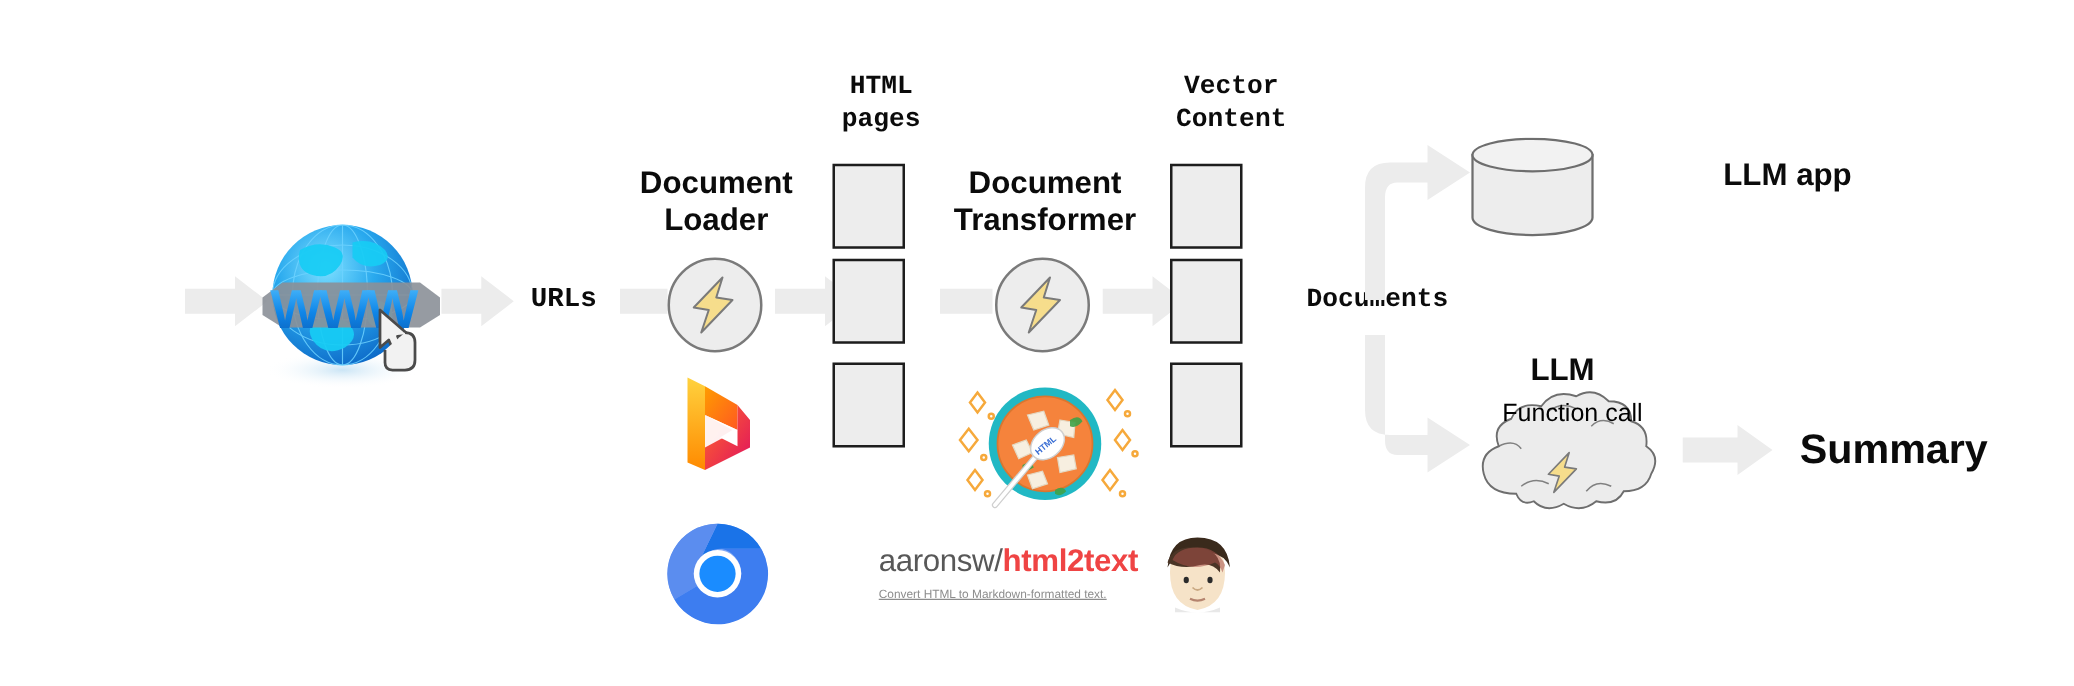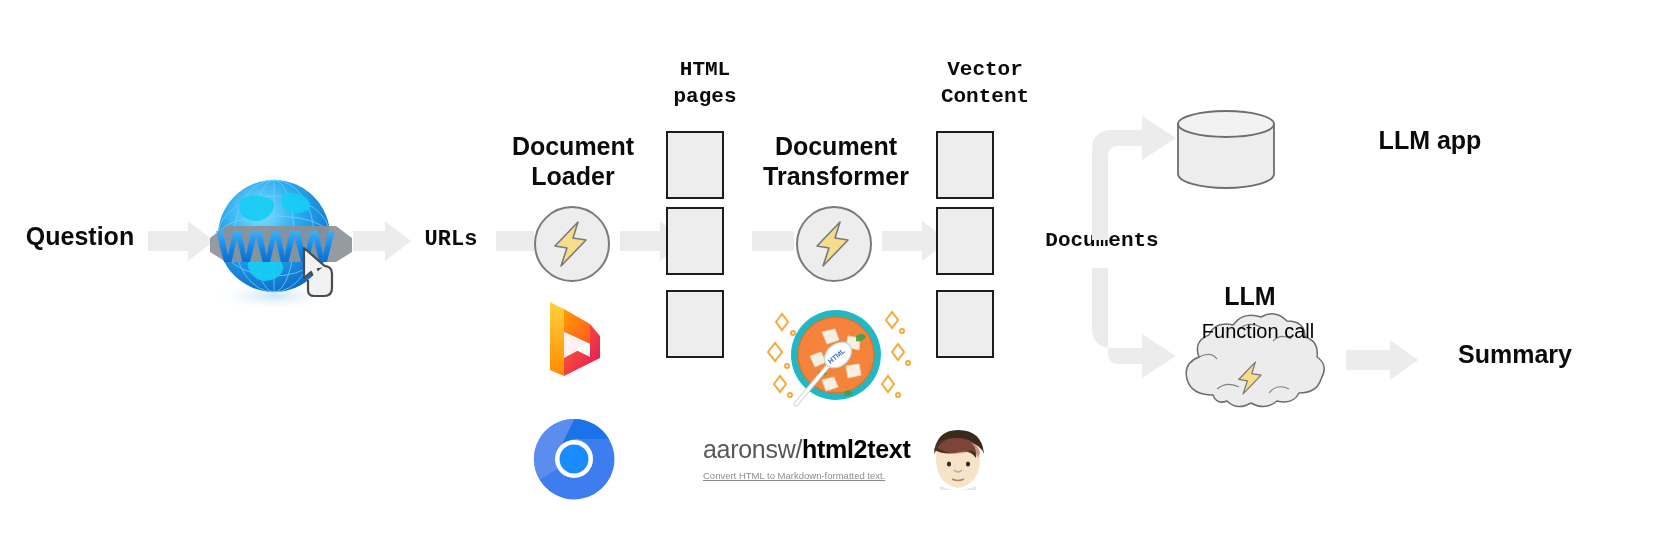--- a/index.html
+++ b/index.html
@@ -65,34 +65,33 @@
   }
 
   
   .h2t-title {
     font-family: "Liberation Sans", sans-serif;
     font-size: 25px;
     color: #585858;
     white-space: nowrap;
     letter-spacing: -0.3px;
   }
-  .h2t-title b { color: #000000; font-weight: bold; }
+  .h2t-title b { color: #ef4444; font-weight: bold; }
   .h2t-sub {
     font-family: "Liberation Sans", sans-serif;
     font-size: 9.5px;
     color: #8d8d8d;
     white-space: nowrap;
   }
 </style>
 </head>
 <body>
 
 <div id="canvas">
 
-  <div class="abs lbl-bold" style="left:10px; top:222px; width:140px; font-size:25px;">Question</div>
 
   <svg class="abs" style="left:148px; top:219px;" width="72" height="44">
     <path d="M0,12 L40,12 L40,2 L66,22 L40,42 L40,32 L0,32 Z" fill="#ececec"></path>
   </svg>
 
   <svg class="abs" style="left:196px; top:170px;" width="156" height="145">
     <defs>
       <radialGradient id="gl" cx="38%" cy="30%" r="78%">
         <stop offset="0%" stop-color="#7fe0ff"></stop>
         <stop offset="45%" stop-color="#29a9ee"></stop>
@@ -305,15 +304,15 @@
       <path d="M42,14 L19,38 L31,40 L25,58 L50,32 L37,30 Z" fill="#f6dd8c" stroke="#7a7a7a" stroke-width="1.8" stroke-linejoin="round"></path>
     </svg>
   </svg>
 
   <div class="abs lbl-plain" style="left:1188px; top:320px; width:140px; font-size:20px;">Function call</div>
 
   <svg class="abs" style="left:1346px; top:338px;" width="78" height="44">
     <path d="M0,12 L44,12 L44,2 L72,22 L44,42 L44,32 L0,32 Z" fill="#ececec"></path>
   </svg>
 
-  <div class="abs lbl-bold" style="left:1425px; top:340px; width:180px; font-size:25px;">Summary</div>
+  <div class="abs lbl-bold" style="left:1425px; top:340px; width:180px; font-size:33px;">Summary</div>
 
 </div>
 
 </body></html>

